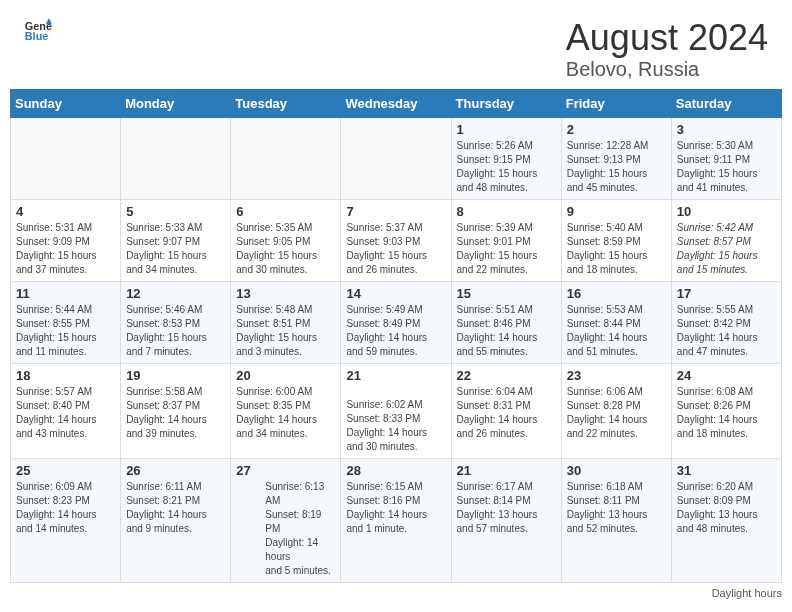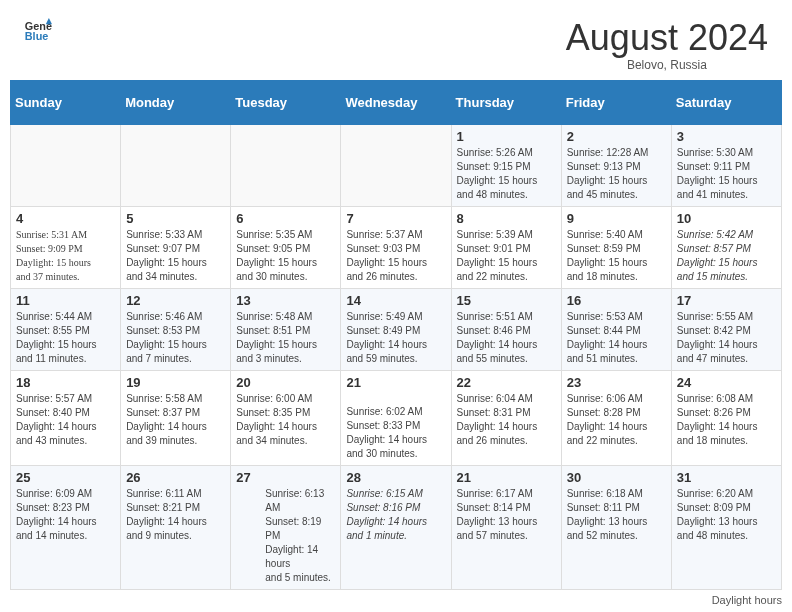--- a/index.html
+++ b/index.html
@@ -19,46 +19,46 @@
     .logo {
       display: flex;
       align-items: center;
       gap: 4px;
     }
     .logo-icon {
       width: 28px;
       height: 28px;
     }
     .title-block {
-      text-align: center;
+      text-align: left;
     }
     .main-title {
       font-size: 36px;
       font-weight: normal;
       color: #333;
       line-height: 1.1;
     }
     .subtitle {
-      font-size: 12px;
+      font-size: 20px;
       color: #555;
     }
     .calendar {
       padding: 0 10px 10px 10px;
     }
     table {
       width: 100%;
       border-collapse: collapse;
       table-layout: fixed;
     }
     thead tr th {
       background-color: #2b7bba;
       color: #fff;
       font-size: 13px;
       font-weight: bold;
-      padding: 14px 4px;
+      padding: 6px 4px;
       text-align: left;
       border: 1px solid #2b7bba;
     }
     tbody tr td {
       vertical-align: top;
       padding: 4px 5px;
       font-size: 10.5px;
       color: #333;
       border: 1px solid #ddd;
       height: 78px;
@@ -146,21 +146,21 @@
             <span class="day-num">3</span>
             <div class="day-info" style="white-space: pre-line;">Sunrise: 5:30 AM
 Sunset: 9:11 PM
 Daylight: 15 hours
 and 41 minutes.</div>
           </td>
         </tr>
         <tr>
           <td>
             <span class="day-num">4</span>
-            <div class="day-info" style="white-space: pre-line; font-family: Liberation Serif, serif;">Sunrise: 5:31 AM
+            <div class="day-info" style="white-space: pre-line;">Sunrise: 5:31 AM
 Sunset: 9:09 PM
 Daylight: 15 hours
 and 37 minutes.</div>
           </td>
           <td>
             <span class="day-num">5</span>
             <div class="day-info" style="white-space: pre-line;">Sunrise: 5:33 AM
 Sunset: 9:07 PM
 Daylight: 15 hours
 and 34 minutes.</div>
@@ -320,21 +320,21 @@
           </td>
           <td>
             <span class="day-num">27</span>
             <div class="day-info" style="white-space: pre-line; margin-left: 29px;">Sunrise: 6:13 AM
 Sunset: 8:19 PM
 Daylight: 14 hours
 and 5 minutes.</div>
           </td>
           <td>
             <span class="day-num">28</span>
-            <div class="day-info" style="white-space: pre-line; font-style: italic;">Sunrise: 6:15 AM
+            <div class="day-info" style="white-space: pre-line;">Sunrise: 6:15 AM
 Sunset: 8:16 PM
 Daylight: 14 hours
 and 1 minute.</div>
           </td>
           <td>
             <span class="day-num">21</span>
             <div class="day-info" style="white-space: pre-line;">Sunrise: 6:17 AM
 Sunset: 8:14 PM
 Daylight: 13 hours
 and 57 minutes.</div>

